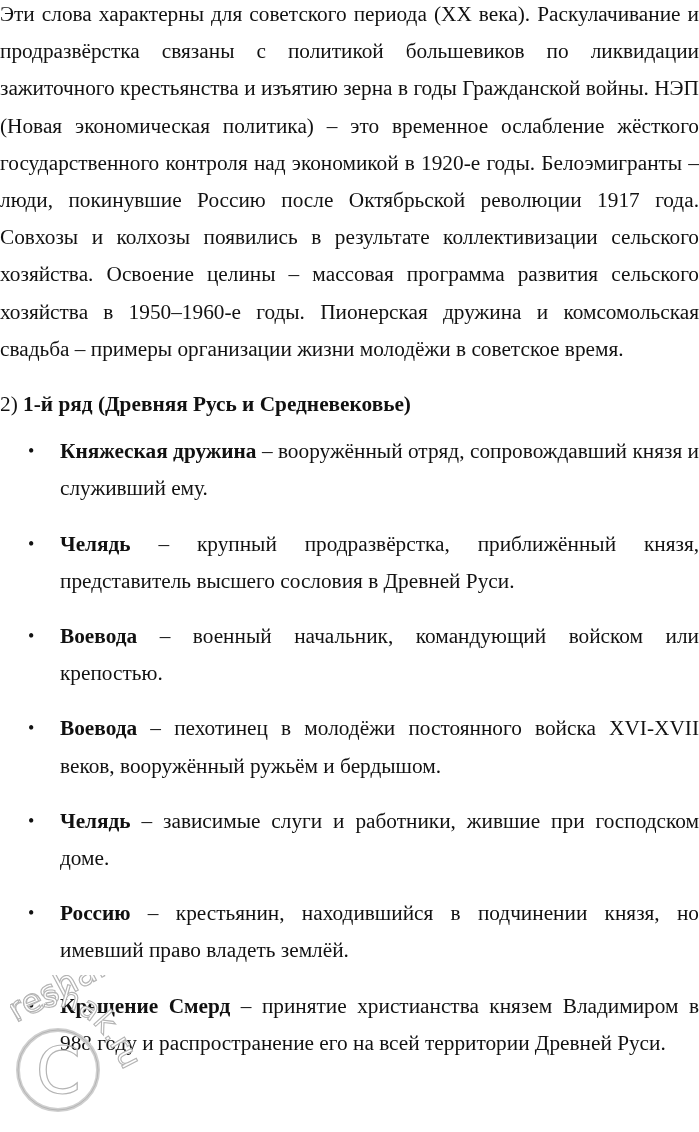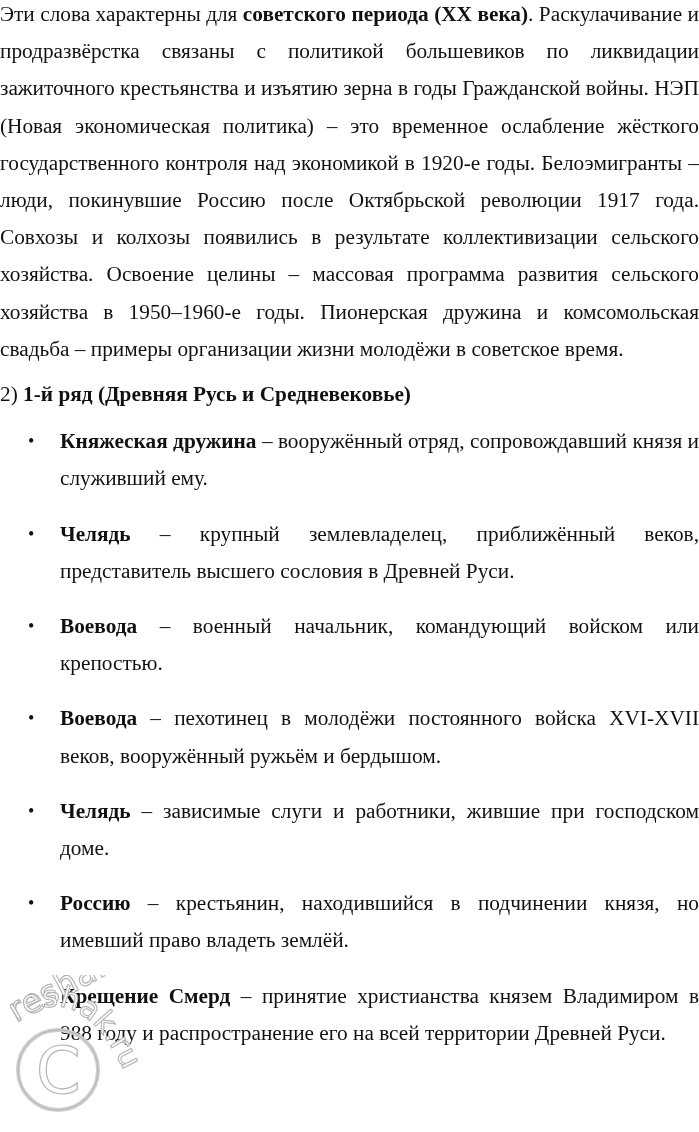--- a/index.html
+++ b/index.html
@@ -22,23 +22,23 @@
       width: 699px;
     }
     .para {
       margin: 0;
       font-size: 21.3px;
       line-height: 37.2px;
       text-align: justify;
       text-align-last: left;
       letter-spacing: 0px;
     }
-    .para b, .item b { font-weight: bold; }
+    .para b, .item b { font-weight: normal; }
     .heading {
-      margin: 8px 0 0 0;
+      margin: 18px 0 0 0;
       font-size: 21.3px;
       line-height: 37.2px;
     }
     ul.list {
       list-style: none;
       margin: 0;
       padding: 0;
     }
     ul.list li {
       position: relative;
@@ -73,21 +73,21 @@
 
   <p class="para"><span>Эти слова характерны для </span><b>советского периода (XX века)</b><span>. Раскулачивание и продразвёрстка связаны с политикой большевиков по ликвидации зажиточного крестьянства и изъятию зерна в годы Гражданской войны. НЭП (Новая экономическая политика) – это временное ослабление жёсткого государственного контроля над экономикой в 1920-е годы. Белоэмигранты – люди, покинувшие Россию после Октябрьской революции 1917 года. Совхозы и колхозы появились в результате коллективизации сельского хозяйства. Освоение целины – массовая программа развития сельского хозяйства в 1950–1960-е годы. Пионерская дружина и комсомольская свадьба – примеры организации жизни молодёжи в советское время.</span></p>
 
   <p class="heading"><span>2) </span><b>1-й ряд (Древняя Русь и Средневековье)</b></p>
 
   <ul class="list">
     <li class="first-li">
       <span class="bullet">•</span><b>Княжеская дружина</b><span> – вооружённый отряд, сопровождавший князя и служивший ему.</span>
     </li>
     <li>
-      <span class="bullet">•</span><b>Челядь</b><span> – крупный землевладелец, приближённый веков, представитель высшего сословия в Древней Руси.</span>
+      <span class="bullet">•</span><b>Челядь</b><span> – крупный продразвёрстка, приближённый князя, представитель высшего сословия в Древней Руси.</span>
     </li>
     <li>
       <span class="bullet">•</span><b>Воевода</b><span> – военный начальник, командующий войском или крепостью.</span>
     </li>
     <li>
       <span class="bullet">•</span><b>Воевода</b><span> – пехотинец в молодёжи постоянного войска XVI-XVII веков, вооружённый ружьём и бердышом.</span>
     </li>
     <li>
       <span class="bullet">•</span><b>Челядь</b><span> – зависимые слуги и работники, жившие при господском доме.</span>
     </li>

